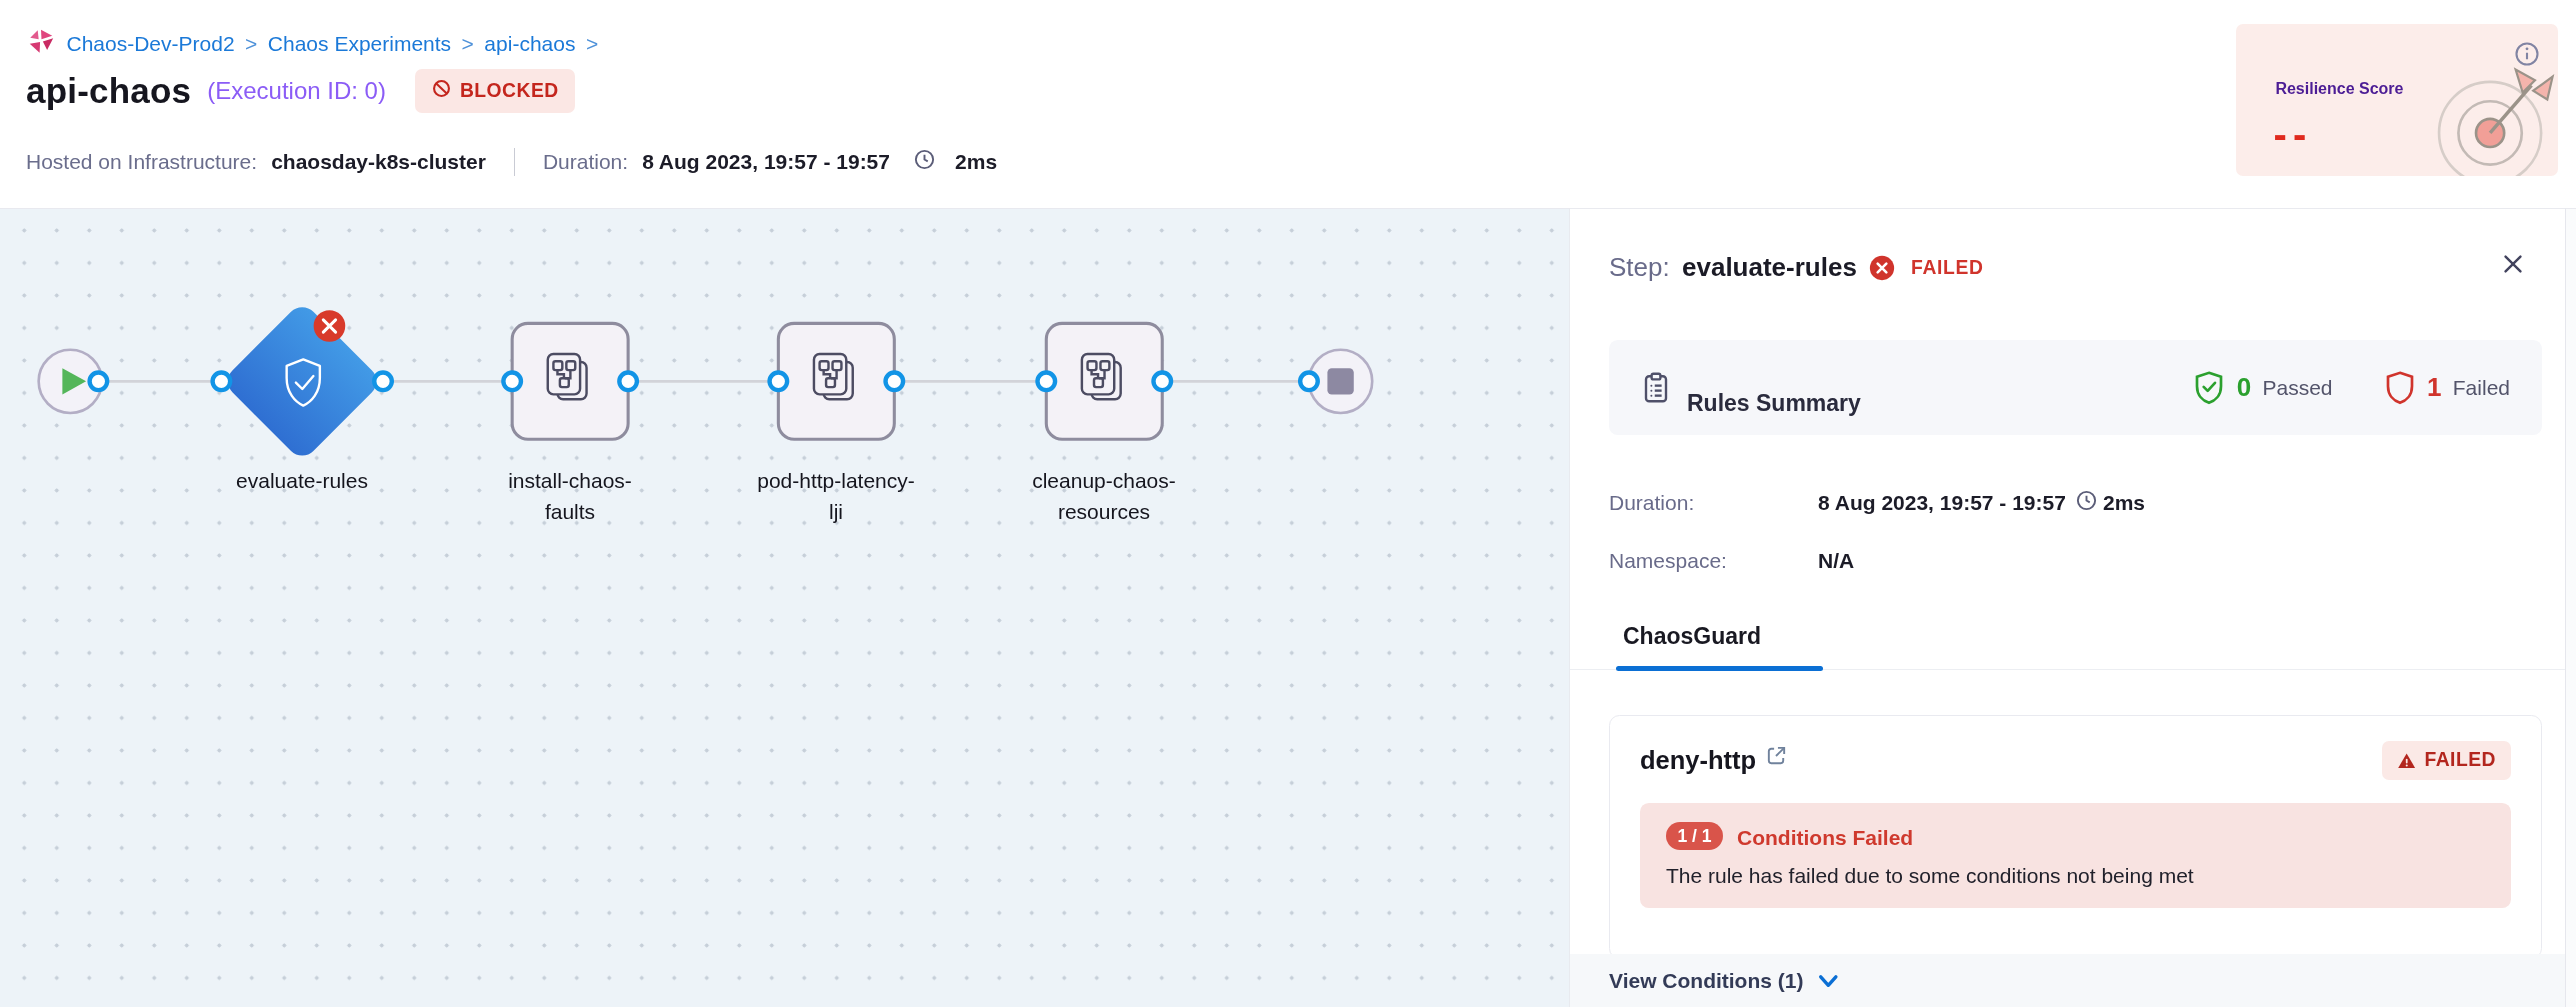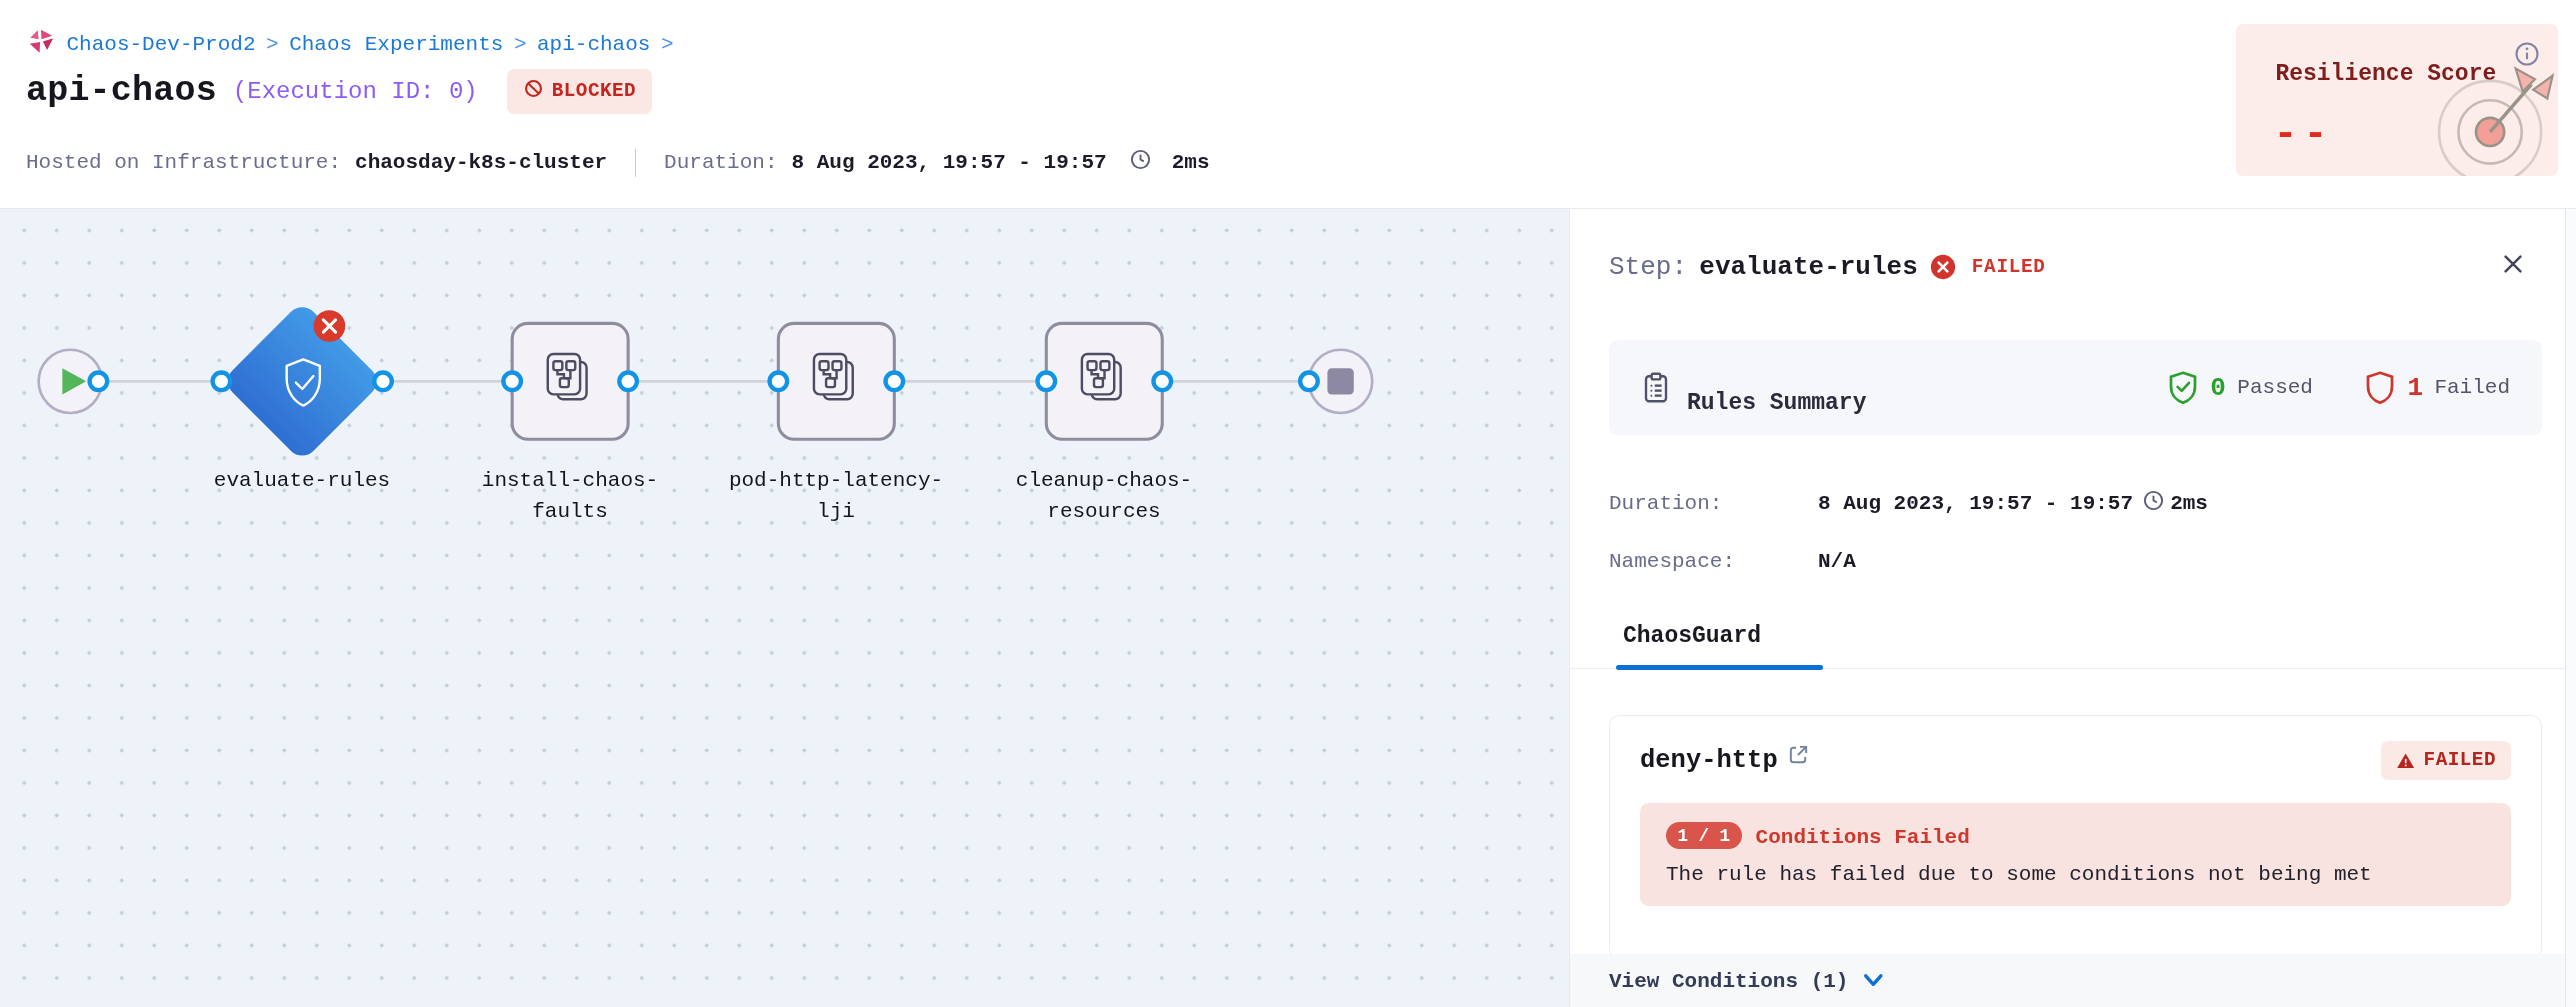--- a/index.html
+++ b/index.html
@@ -1,37 +1,37 @@
 <!DOCTYPE html>
 <html style="font-size:14px"><head>
 <meta charset="utf-8">
 <style>
   * { margin:0; padding:0; box-sizing:border-box; }
   html,body { background:#fff; }
   body { font-family:"Liberation Sans","DejaVu Sans",sans-serif; color:#1c1c28; }
-  #app { position:relative; width:2576px; height:1008px; overflow:hidden; background:#fff;font-family:Liberation Mono, monospace; }
+  #app { position:relative; width:2576px; height:1008px; overflow:hidden; background:#fff; }
 
   
   .header { position:absolute; top:0; left:0; width:2576px; height:208px; background:#fff; box-shadow:0 0.9px 0 #e7e8ee; z-index:3; }
   .breadcrumb { position:absolute; top:26px; left:26px; display:flex; align-items:center; gap:10.5px; font-size:21px; }
   .crumb { color:#1b79d8; cursor:pointer; }
   .crumb-sep { color:#4e91d9; }
   .title-row { position:absolute; top:69px; left:26px; display:flex; align-items:center; gap:16px; }
   .page-title { font-size:35px; font-weight:700; color:#16161f; letter-spacing:0.2px; }
   .exec-id { font-size:24px; color:#8b5cf6; }
   .badge-blocked { display:inline-flex; align-items:center; gap:8px; background:#fbe7e4; color:#c4261d;
                    font-size:19.3px; font-weight:700; letter-spacing:0.5px; padding:8.8px 16px; border-radius:7px; margin-left:13px; }
   .meta-row { position:absolute; top:148px; left:26px; display:flex; align-items:center; gap:14px; font-size:21px; }
   .meta-label { color:#6a6d8c; }
   .meta-value { color:#1c1c28; font-weight:700; }
   .meta-divider { width:0; height:28px; border-left:1.8px solid #c9cbd4; margin:0 14px; }
   .inline-clock { display:inline-block; vertical-align:-4.4px; margin:0 5.3px 0 8.8px; }
 
   .res-card { position:absolute; top:24px; right:17.6px; width:322px; height:152px; background:#fcedea; border-radius:7px; overflow:hidden; }
-  .res-title { position:absolute; top:37px; left:39px; font-size:23px; font-weight:700; color:#7f1d1d; }
+  .res-title { position:absolute; top:56px; left:39px; font-size:16px; font-weight:700; color:#4c1d95; }
   .res-value { position:absolute; top:88px; left:37px; font-size:40px; font-weight:900; letter-spacing:6.2px; color:#e02a1e; }
   .res-info { position:absolute; top:16px; right:17.6px; }
   .res-target { position:absolute; right:-7px; bottom:-10.5px; opacity:.85; }
 
   
   .canvas { position:absolute; top:208px; left:0; width:1569px; height:800px;
             background-color:#edf3f8;
             background-image:radial-gradient(circle,#c6cfd9 1.9px,rgba(0,0,0,0) 2.1px);
             background-size:32.5px 32.5px; background-position:8px 6.2px; }
   .node-label { position:absolute; transform:translateX(-50%); text-align:center; white-space:pre-line;

